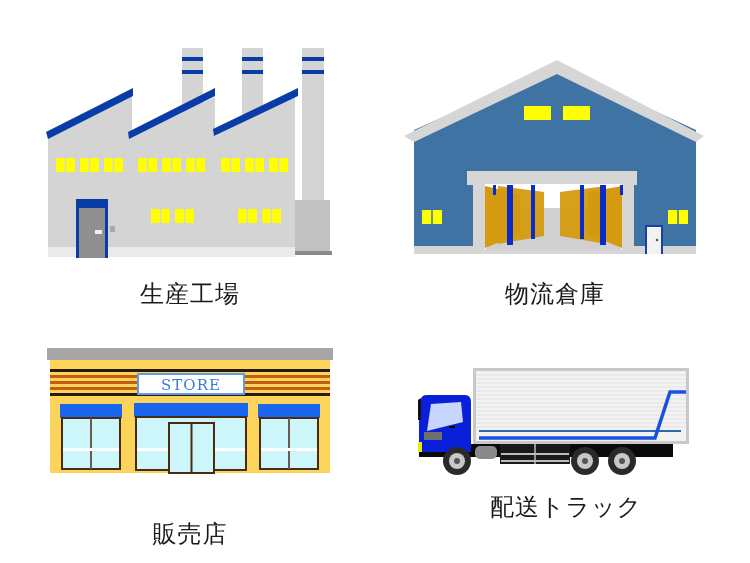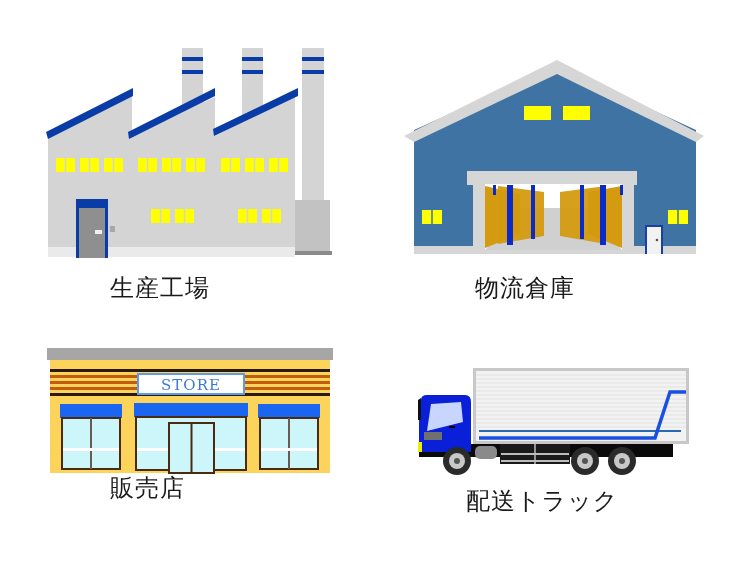--- a/index.html
+++ b/index.html
@@ -1,18 +1,18 @@
 <!DOCTYPE html>
 <html><head>
   <meta charset="utf-8">
   <style>
     html, body { margin: 0; padding: 0; background: #ffffff; }
     body { width: 750px; height: 563px; position: relative; overflow: hidden; font-family: "DejaVu Sans", sans-serif; }
     .illus { position: absolute; }
-    .label { position: absolute; font-size: 24px; color: #1a1a1a; text-align: left; letter-spacing: 1px; }
+    .label { position: absolute; font-size: 24px; color: #1a1a1a; text-align: center; letter-spacing: 1px; margin-top: 6px; }
   </style>
 </head>
 <body>
 
 <svg class="illus" style="left:40px;top:40px" width="300" height="225" viewBox="0 0 300 225">
 
   <g>
     <rect x="142" y="8" width="21" height="90" fill="#d4d4d4"></rect>
     <rect x="142" y="17" width="21" height="4" fill="#0a3ca8"></rect>
     <rect x="142" y="30" width="21" height="4" fill="#0a3ca8"></rect>
@@ -158,21 +158,21 @@
     <line x1="146.5" y1="78" x2="146.5" y2="128" stroke="#4a2a10" stroke-width="2"></line>
   </g>
 
   <g>
     <rect x="213" y="59" width="62" height="14" fill="#1a66f0"></rect>
     <rect x="215" y="73" width="58" height="51" fill="#cdf6fb" stroke="#4a2a10" stroke-width="2"></rect>
     <line x1="244" y1="73" x2="244" y2="124" stroke="#6a5a50" stroke-width="2"></line>
     <rect x="216" y="103" width="56" height="3" fill="#ffffff"></rect>
   </g>
 </svg>
-<div class="label" style="left:110px;top:472px;width:160px;">販売店</div>
+<div class="label" style="left:110px;top:512px;width:160px;">販売店</div>
 
 <svg class="illus" style="left:405px;top:360px" width="295" height="125" viewBox="0 0 295 125">
 
   <g>
     <rect x="68" y="8" width="216" height="76" fill="#c8c8c8"></rect>
     <rect x="71" y="11" width="210" height="70" fill="#f2f2f2"></rect>
     <g stroke="#dcdcdc" stroke-width="0.7">
       <line x1="71" y1="15" x2="281" y2="15"></line>
         <line x1="71" y1="19" x2="281" y2="19"></line>
         <line x1="71" y1="23" x2="281" y2="23"></line>

